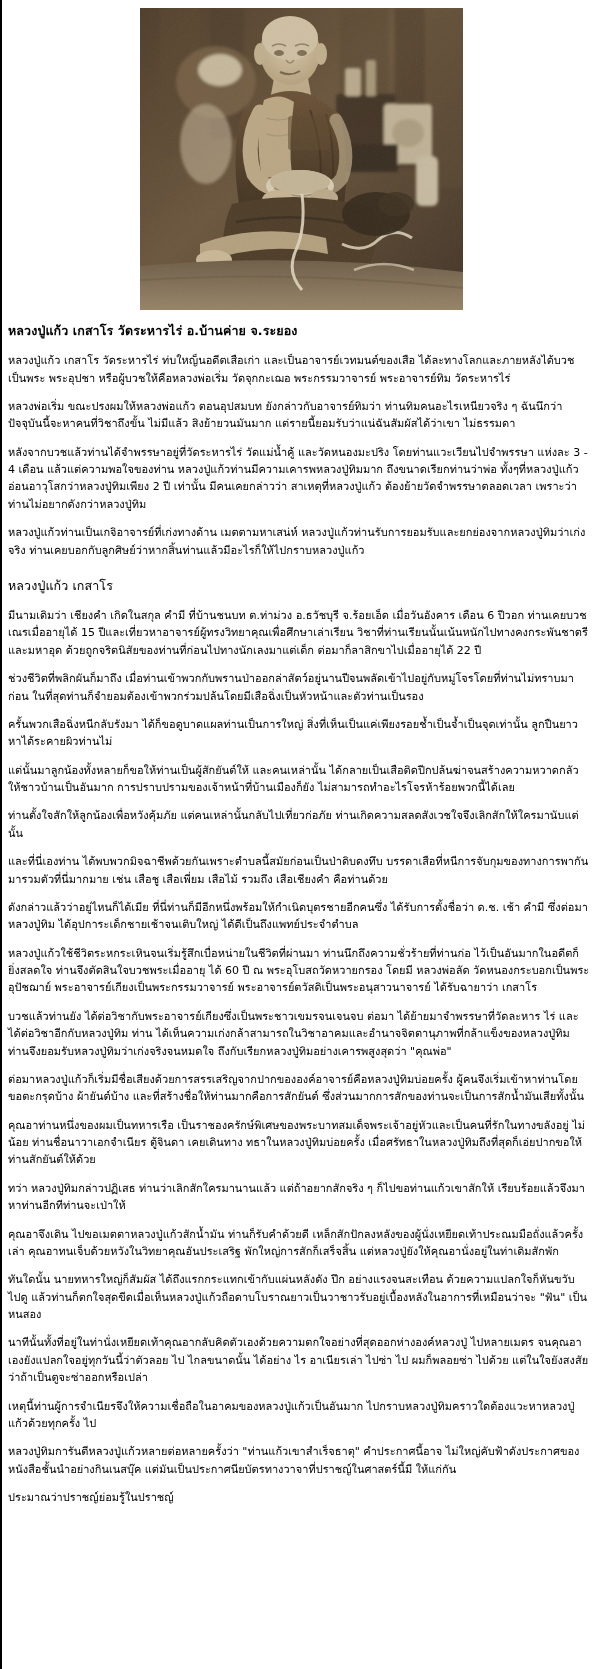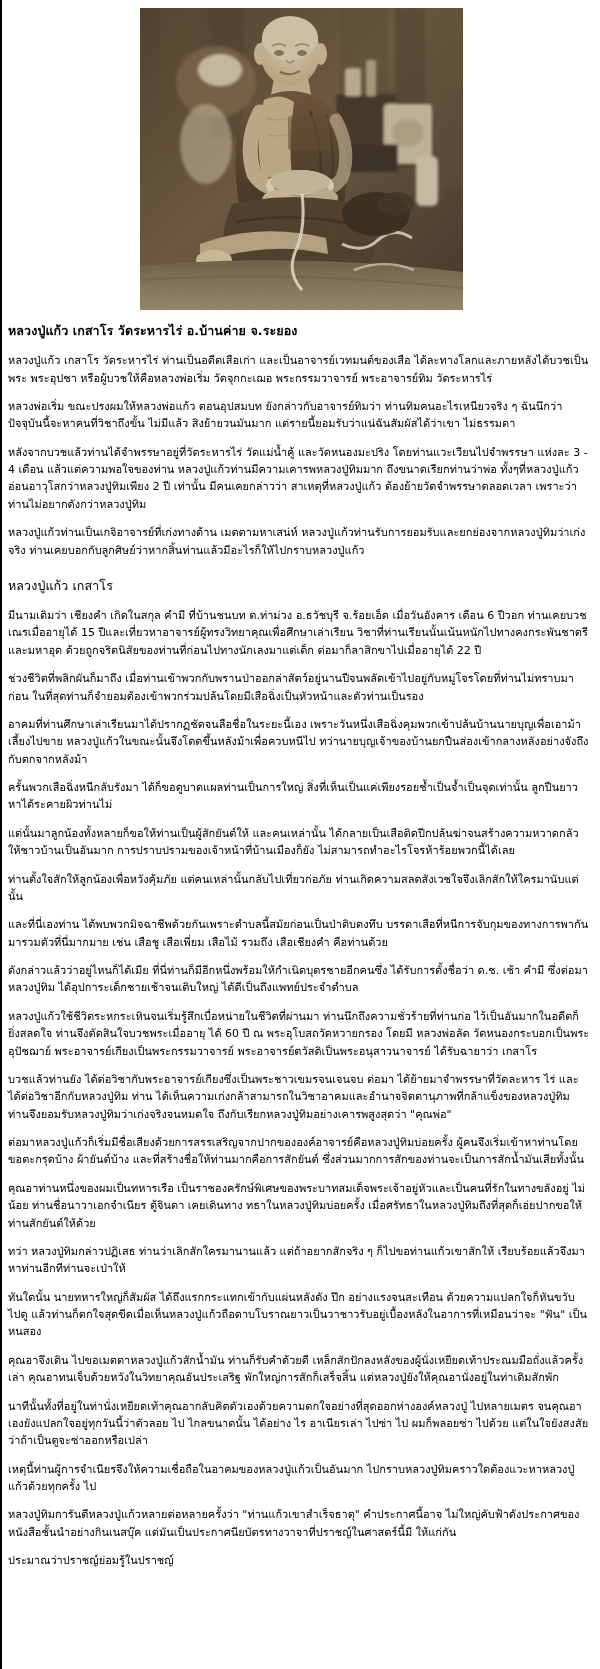--- a/index.html
+++ b/index.html
@@ -186,42 +186,41 @@
         <rect x="0" y="0" width="323" height="302" filter="url(#grain)" fill="#ffffff" opacity="0.35"></rect>
         <rect x="0" y="0" width="323" height="302" fill="#6b5436" opacity="0.12"></rect>
       </svg>
     </div>
   </div>
 
   <div class="content">
 
     <h1 class="doc-title">หลวงปู่แก้ว เกสาโร วัดระหารไร่ อ.บ้านค่าย จ.ระยอง</h1>
 
-    <p class="para">หลวงปู่แก้ว เกสาโร วัดระหารไร่ ท่านเป็นอดีตเสือเก่า และเป็นอาจารย์เวทมนต์ของเสือ ได้ละทางโลกและภายหลังได้บวชเป็นพระ พระอุปชา หรือผู้บวชให้คือหลวงพ่อเริ่ม วัดจุกกะเฌอ พระกรรมวาจารย์ พระอาจารย์ทิม วัดระหารไร่</p>
+    <p class="para">หลวงปู่แก้ว เกสาโร วัดระหารไร่ ท่บใหญ็นอดีตเสือเก่า และเป็นอาจารย์เวทมนต์ของเสือ ได้ละทางโลกและภายหลังได้บวชเป็นพระ พระอุปชา หรือผู้บวชให้คือหลวงพ่อเริ่ม วัดจุกกะเฌอ พระกรรมวาจารย์ พระอาจารย์ทิม วัดระหารไร่</p>
     <p class="para">หลวงพ่อเริ่ม ขณะปรงผมให้หลวงพ่อแก้ว ตอนอุปสมบท ยังกล่าวกับอาจารย์ทิมว่า ท่านทิมคนอะไรเหนียวจริง ๆ ฉันนึกว่าปัจจุบันนี้จะหาคนที่วิชาถึงขั้น ไม่มีแล้ว สิงย้ายวนมันมาก แต่รายนี้ยอมรับว่าแน่ฉันสัมผัสได้ว่าเขา ไม่ธรรมดา</p>
     <p class="para">หลังจากบวชแล้วท่านได้จำพรรษาอยู่ที่วัดระหารไร่  วัดแม่น้ำคู้ และวัดหนองมะปริง  โดยท่านแวะเวียนไปจำพรรษา แห่งละ 3 - 4 เดือน แล้วแต่ความพอใจของท่าน หลวงปู่แก้วท่านมีความเคารพหลวงปู่ทิมมาก ถึงขนาดเรียกท่านว่าพ่อ ทั้งๆที่หลวงปู่แก้ว อ่อนอาวุโสกว่าหลวงปู่ทิมเพียง 2 ปี เท่านั้น มีคนเคยกล่าวว่า สาเหตุที่หลวงปู่แก้ว ต้องย้ายวัดจำพรรษาตลอดเวลา เพราะว่า ท่านไม่อยากดังกว่าหลวงปู่ทิม</p>
     <p class="para">หลวงปู่แก้วท่านเป็นเกจิอาจารย์ที่เก่งทางด้าน เมตตามหาเสน่ห์ หลวงปู่แก้วท่านรับการยอมรับและยกย่องจากหลวงปู่ทิมว่าเก่งจริง ท่านเคยบอกกับลูกศิษย์ว่าหากสิ้นท่านแล้วมีอะไรก็ให้ไปกราบหลวงปู่แก้ว</p>
 
     <h2 class="section-title">หลวงปู่แก้ว เกสาโร</h2>
 
     <p class="para">มีนามเดิมว่า เชียงคำ เกิดในสกุล คำมี ที่บ้านชนบท ต.ท่าม่วง อ.ธวัชบุรี จ.ร้อยเอ็ด เมื่อวันอังคาร เดือน 6 ปีวอก ท่านเคยบวชเณรเมื่ออายุได้ 15 ปีและเที่ยวหาอาจารย์ผู้ทรงวิทยาคุณเพื่อศึกษาเล่าเรียน วิชาที่ท่านเรียนนั้นเน้นหนักไปทางคงกระพันชาตรีและมหาอุด ด้วยถูกจริตนิสัยของท่านที่ก่อนไปทางนักเลงมาแต่เด็ก ต่อมาก็ลาสิกขาไปเมื่ออายุได้ 22 ปี</p>
     <p class="para">ช่วงชีวิตที่พลิกผันก็มาถึง เมื่อท่านเข้าพวกกับพรานป่าออกล่าสัตว์อยู่นานปีจนพลัดเข้าไปอยู่กับหมู่โจรโดยที่ท่านไม่ทราบมาก่อน ในที่สุดท่านก็จำยอมต้องเข้าพวกร่วมปล้นโดยมีเสือฉิ่งเป็นหัวหน้าและตัวท่านเป็นรอง</p>
-    <p class="para">อาคมที่ท่านศึกษาเล่าเรียนมาได้ปรากฏชัดจนลือชื่อในระยะนี้เอง เพราะวันหนึ่งเสือฉิ่งคุมพวกเข้าปล้นบ้านนายบุญเพื่อเอาม้าเลี้ยงไปขาย หลวงปู่แก้วในขณะนั้นจึงโดดขึ้นหลังม้าเพื่อควบหนีไป ทว่านายบุญเจ้าของบ้านยกปืนส่องเข้ากลางหลังอย่างจังถึงกับตกจากหลังม้า</p>
     <p class="para">ครั้นพวกเสือฉิ่งหนีกลับรังมา ได้ก็ขอดูบาดแผลท่านเป็นการใหญ่ สิ่งที่เห็นเป็นแค่เพียงรอยช้ำเป็นจ้ำเป็นจุดเท่านั้น ลูกปืนยาวหาได้ระคายผิวท่านไม่</p>
     <p class="para">แต่นั้นมาลูกน้องทั้งหลายก็ขอให้ท่านเป็นผู้สักยันต์ให้ และคนเหล่านั้น ได้กลายเป็นเสือติดปีกปล้นฆ่าจนสร้างความหวาดกลัวให้ชาวบ้านเป็นอันมาก การปราบปรามของเจ้าหน้าที่บ้านเมืองก็ยัง ไม่สามารถทำอะไรโจรห้าร้อยพวกนี้ได้เลย</p>
     <p class="para">ท่านตั้งใจสักให้ลูกน้องเพื่อหวังคุ้มภัย แต่คนเหล่านั้นกลับไปเที่ยวก่อภัย ท่านเกิดความสลดสังเวชใจจึงเลิกสักให้ใครมานับแต่นั้น</p>
     <p class="para">และที่นี่เองท่าน ได้พบพวกมิจฉาชีพด้วยกันเพราะตำบลนี้สมัยก่อนเป็นป่าดิบดงทึบ บรรดาเสือที่หนีการจับกุมของทางการพากันมารวมตัวที่นี่มากมาย เช่น เสือชู เสือเพี่ยม เสือไม้ รวมถึง เสือเชียงคำ คือท่านด้วย</p>
     <p class="para">ดังกล่าวแล้วว่าอยู่ไหนก็ได้เมีย ที่นี่ท่านก็มีอีกหนึ่งพร้อมให้กำเนิดบุตรชายอีกคนซึ่ง ได้รับการตั้งชื่อว่า ด.ช. เช้า คำมี ซึ่งต่อมาหลวงปู่ทิม ได้อุปการะเด็กชายเช้าจนเติบใหญ่ ได้ดีเป็นถึงแพทย์ประจำตำบล</p>
     <p class="para">หลวงปู่แก้วใช้ชีวิตระหกระเหินจนเริ่มรู้สึกเบื่อหน่ายในชีวิตที่ผ่านมา ท่านนึกถึงความชั่วร้ายที่ท่านก่อ ไว้เป็นอันมากในอดีตก็ยิ่งสลดใจ ท่านจึงตัดสินใจบวชพระเมื่ออายุ ได้ 60 ปี ณ พระอุโบสถวัดหวายกรอง โดยมี หลวงพ่อลัด วัดหนองกระบอกเป็นพระอุปัชฌาย์ พระอาจารย์เกียงเป็นพระกรรมวาจารย์ พระอาจารย์ตวัสดิเป็นพระอนุสาวนาจารย์ ได้รับฉายาว่า เกสาโร</p>
     <p class="para">บวชแล้วท่านยัง ได้ต่อวิชากับพระอาจารย์เกียงซึ่งเป็นพระชาวเขมรจนเจนจบ ต่อมา ได้ย้ายมาจำพรรษาที่วัดละหาร ไร่ และ ได้ต่อวิชาอีกกับหลวงปู่ทิม ท่าน ได้เห็นความเก่งกล้าสามารถในวิชาอาคมและอำนาจจิตตานุภาพที่กล้าแข็งของหลวงปู่ทิม ท่านจึงยอมรับหลวงปู่ทิมว่าเก่งจริงจนหมดใจ ถึงกับเรียกหลวงปู่ทิมอย่างเคารพสูงสุดว่า "คุณพ่อ"</p>
     <p class="para">ต่อมาหลวงปู่แก้วก็เริ่มมีชื่อเสียงด้วยการสรรเสริญจากปากขององค์อาจารย์คือหลวงปู่ทิมบ่อยครั้ง ผู้คนจึงเริ่มเข้าหาท่านโดยขอตะกรุดบ้าง ผ้ายันต์บ้าง และที่สร้างชื่อให้ท่านมากคือการสักยันต์ ซึ่งส่วนมากการสักของท่านจะเป็นการสักน้ำมันเสียทั้งนั้น</p>
     <p class="para">คุณอาท่านหนึ่งของผมเป็นทหารเรือ เป็นราชองครักษ์พิเศษของพระบาทสมเด็จพระเจ้าอยู่หัวและเป็นคนที่รักในทางขลังอยู่ ไม่น้อย ท่านชื่อนาวาเอกจำเนียร ตู้จินดา เคยเดินทาง ทธาในหลวงปู่ทิมบ่อยครั้ง เมื่อศรัทธาในหลวงปู่ทิมถึงที่สุดก็เอ่ยปากขอให้ท่านสักยันต์ให้ด้วย</p>
     <p class="para">ทว่า หลวงปู่ทิมกล่าวปฏิเสธ ท่านว่าเลิกสักใครมานานแล้ว แต่ถ้าอยากสักจริง ๆ ก็ไปขอท่านแก้วเขาสักให้ เรียบร้อยแล้วจึงมาหาท่านอีกทีท่านจะเป่าให้</p>
+    <p class="para">คุณอาจึงเดิน ไปขอเมตตาหลวงปู่แก้วสักน้ำมัน ท่านก็รับคำด้วยดี เหล็กสักปักลงหลังของผู้นั่งเหยียดเท้าประณมมือถั่งแล้วครั้งเล่า คุณอาทนเจ็บด้วยหวังในวิทยาคุณอันประเสริฐ พักใหญ่การสักก็เสร็จสิ้น แต่หลวงปู่ยังให้คุณอานั่งอยู่ในท่าเดิมสักพัก</p>
     <p class="para">ทันใดนั้น นายทหารใหญ่ก็สัมผัส ได้ถึงแรกกระแทกเข้ากับแผ่นหลังดัง ปึก อย่างแรงจนสะเทือน ด้วยความแปลกใจก็หันขวับ ไปดู แล้วท่านก็ตกใจสุดขีดเมื่อเห็นหลวงปู่แก้วถือดาบโบราณยาวเป็นวาชาวรับอยู่เบื้องหลังในอาการที่เหมือนว่าจะ "ฟัน" เป็นหนสอง</p>
-    <p class="para">คุณอาจึงเดิน ไปขอเมตตาหลวงปู่แก้วสักน้ำมัน ท่านก็รับคำด้วยดี เหล็กสักปักลงหลังของผู้นั่งเหยียดเท้าประณมมือถั่งแล้วครั้งเล่า คุณอาทนเจ็บด้วยหวังในวิทยาคุณอันประเสริฐ พักใหญ่การสักก็เสร็จสิ้น แต่หลวงปู่ยังให้คุณอานั่งอยู่ในท่าเดิมสักพัก</p>
     <p class="para">นาทีนั้นทั้งที่อยู่ในท่านั่งเหยียดเท้าคุณอากลับคิดตัวเองด้วยความตกใจอย่างที่สุดออกห่างองค์หลวงปู่ ไปหลายเมตร จนคุณอาเองยังแปลกใจอยู่ทุกวันนี้ว่าตัวลอย ไป ไกลขนาดนั้น ได้อย่าง ไร อาเนียรเล่า ไปซ่า ไป ผมก็พลอยซ่า ไปด้วย แต่ในใจยังสงสัยว่าถ้าเป็นตูจะซ่าออกหรือเปล่า</p>
     <p class="para">เหตุนี้ท่านผู้การจำเนียรจึงให้ความเชื่อถือในอาคมของหลวงปู่แก้วเป็นอันมาก ไปกราบหลวงปู่ทิมคราวใดต้องแวะหาหลวงปู่แก้วด้วยทุกครั้ง ไป</p>
     <p class="para">หลวงปู่ทิมการันตีหลวงปู่แก้วหลายต่อหลายครั้งว่า "ท่านแก้วเขาสำเร็จธาตุ" คำประกาศนี้อาจ ไม่ใหญ่คับฟ้าดังประกาศของหนังสือชั้นนำอย่างกินเนสบุ๊ค แต่มันเป็นประกาศนียบัตรทางวาจาที่ปราชญ์ในศาสตร์นี้มี ให้แก่กัน</p>
     <p class="para">ประมาณว่าปราชญ์ย่อมรู้ในปราชญ์</p>
 
   </div>
 
 </div>
 
 </body></html>

